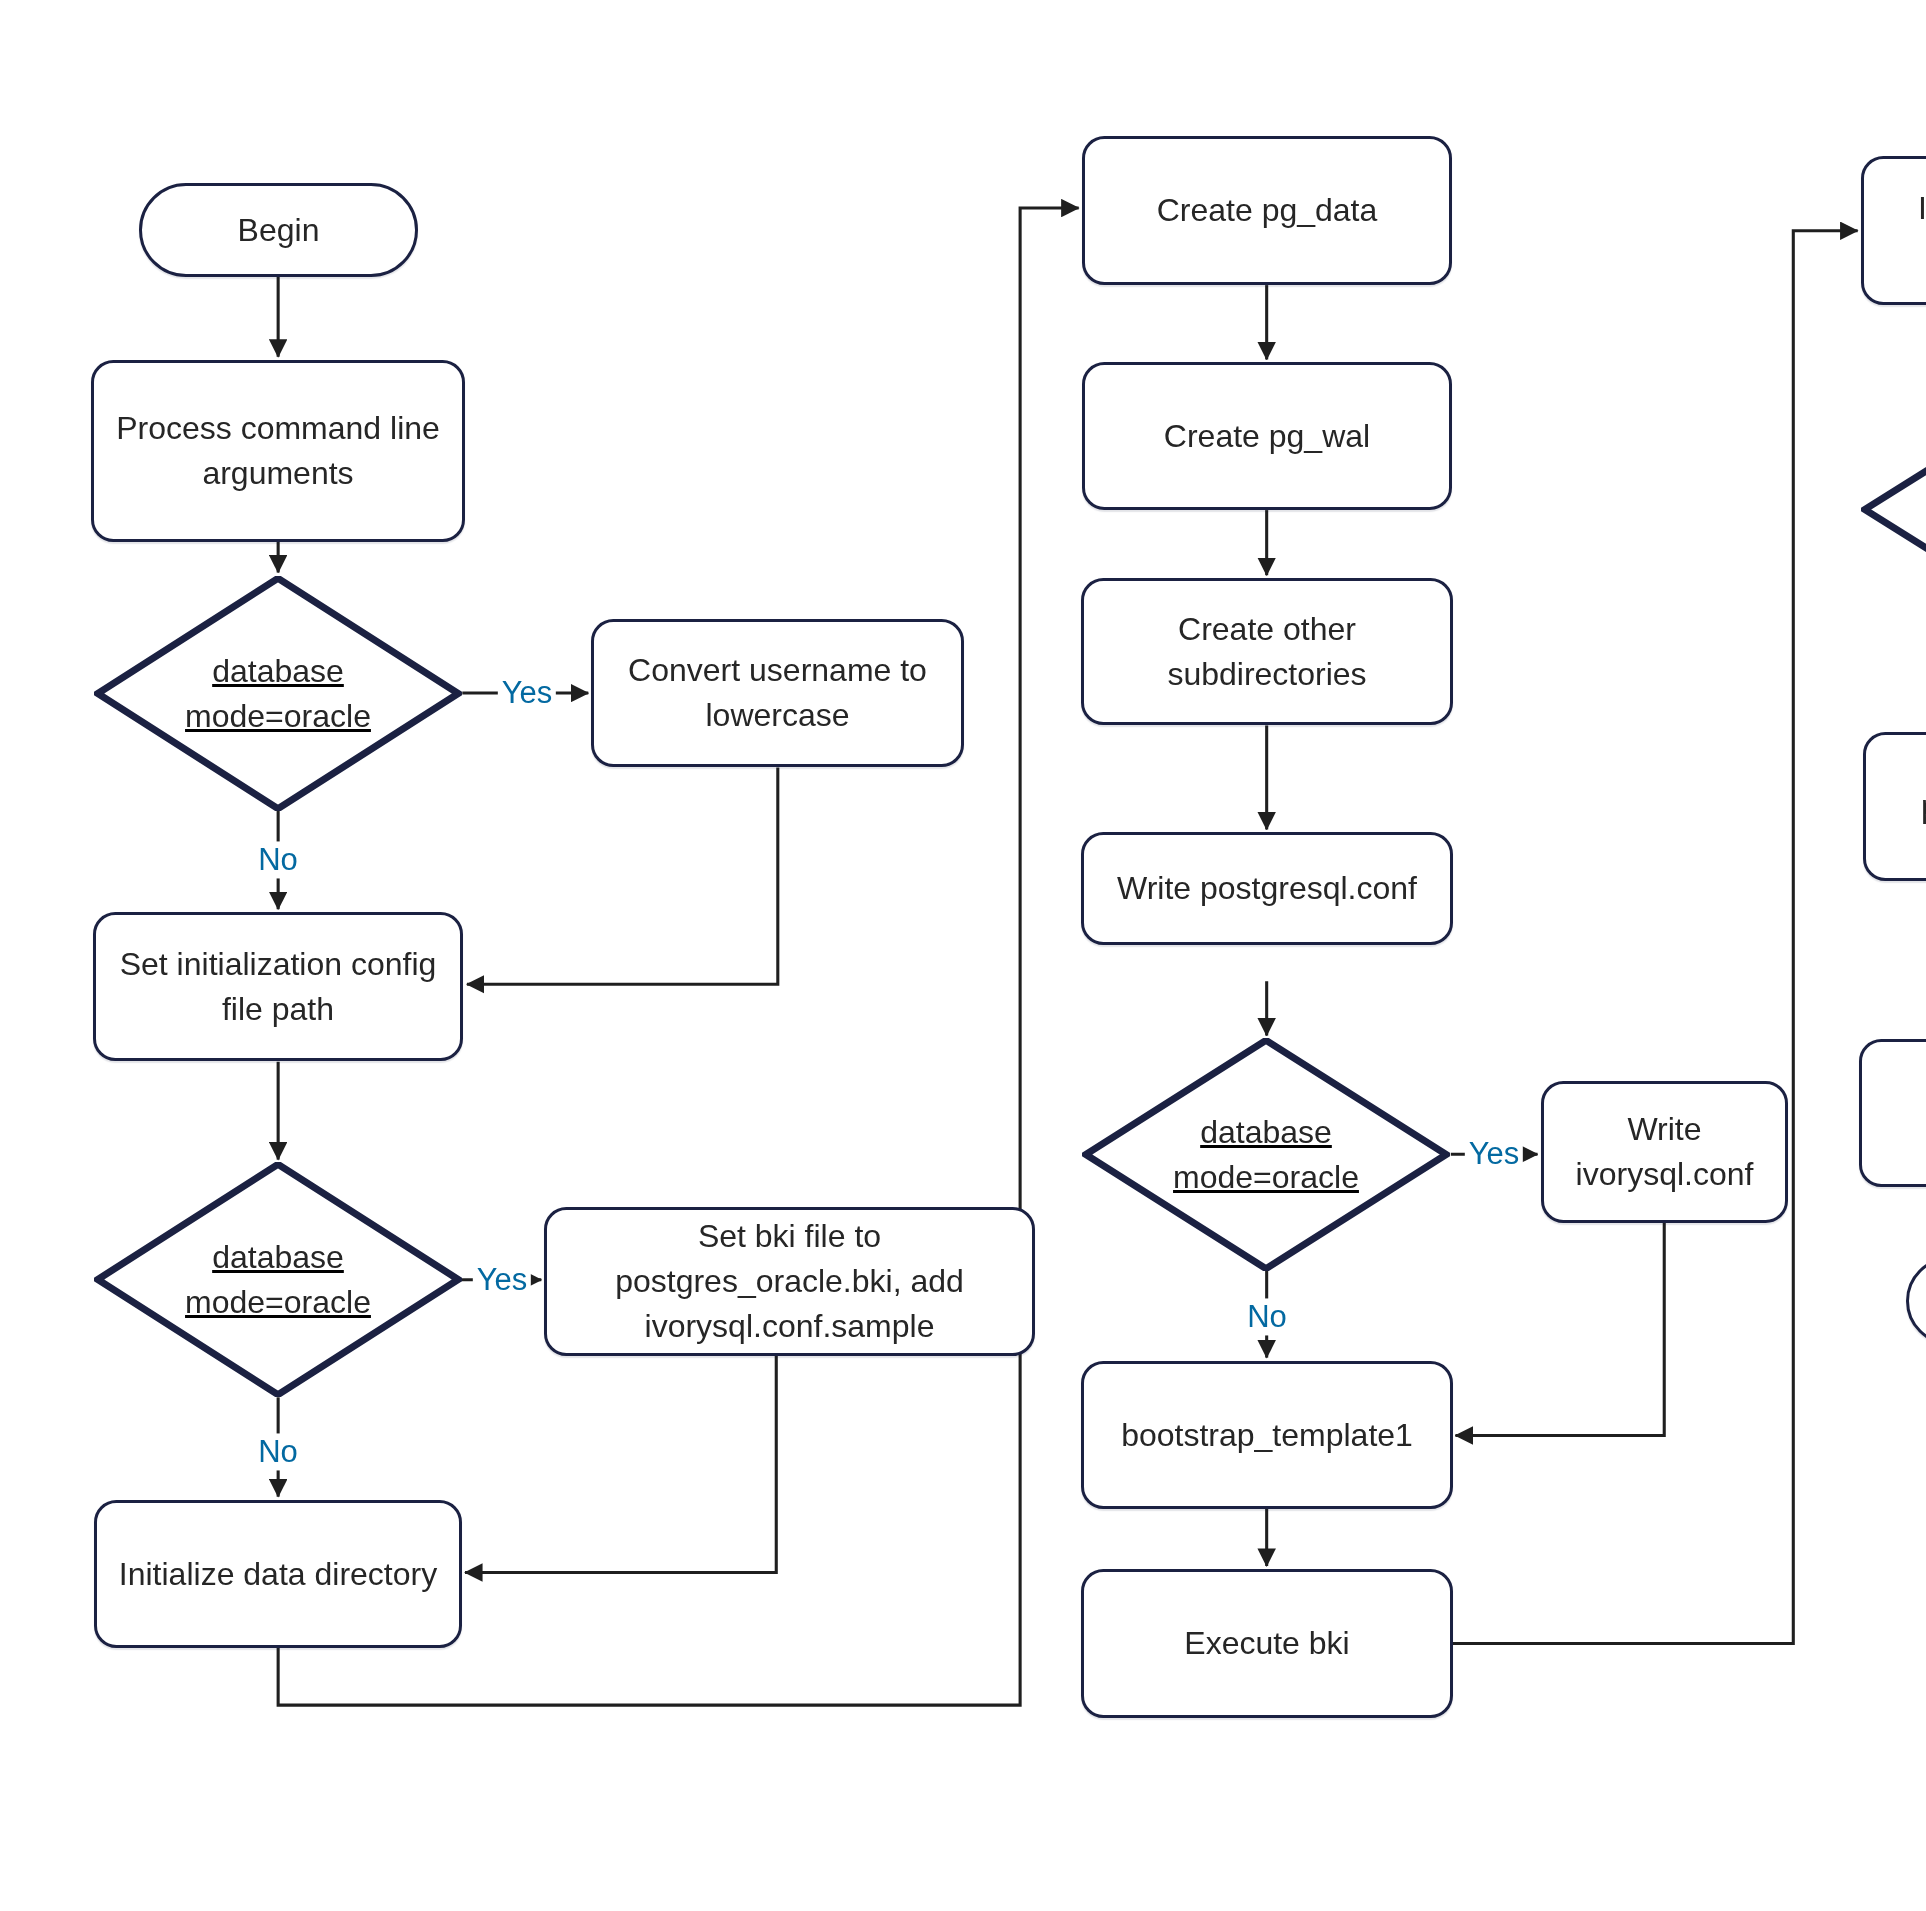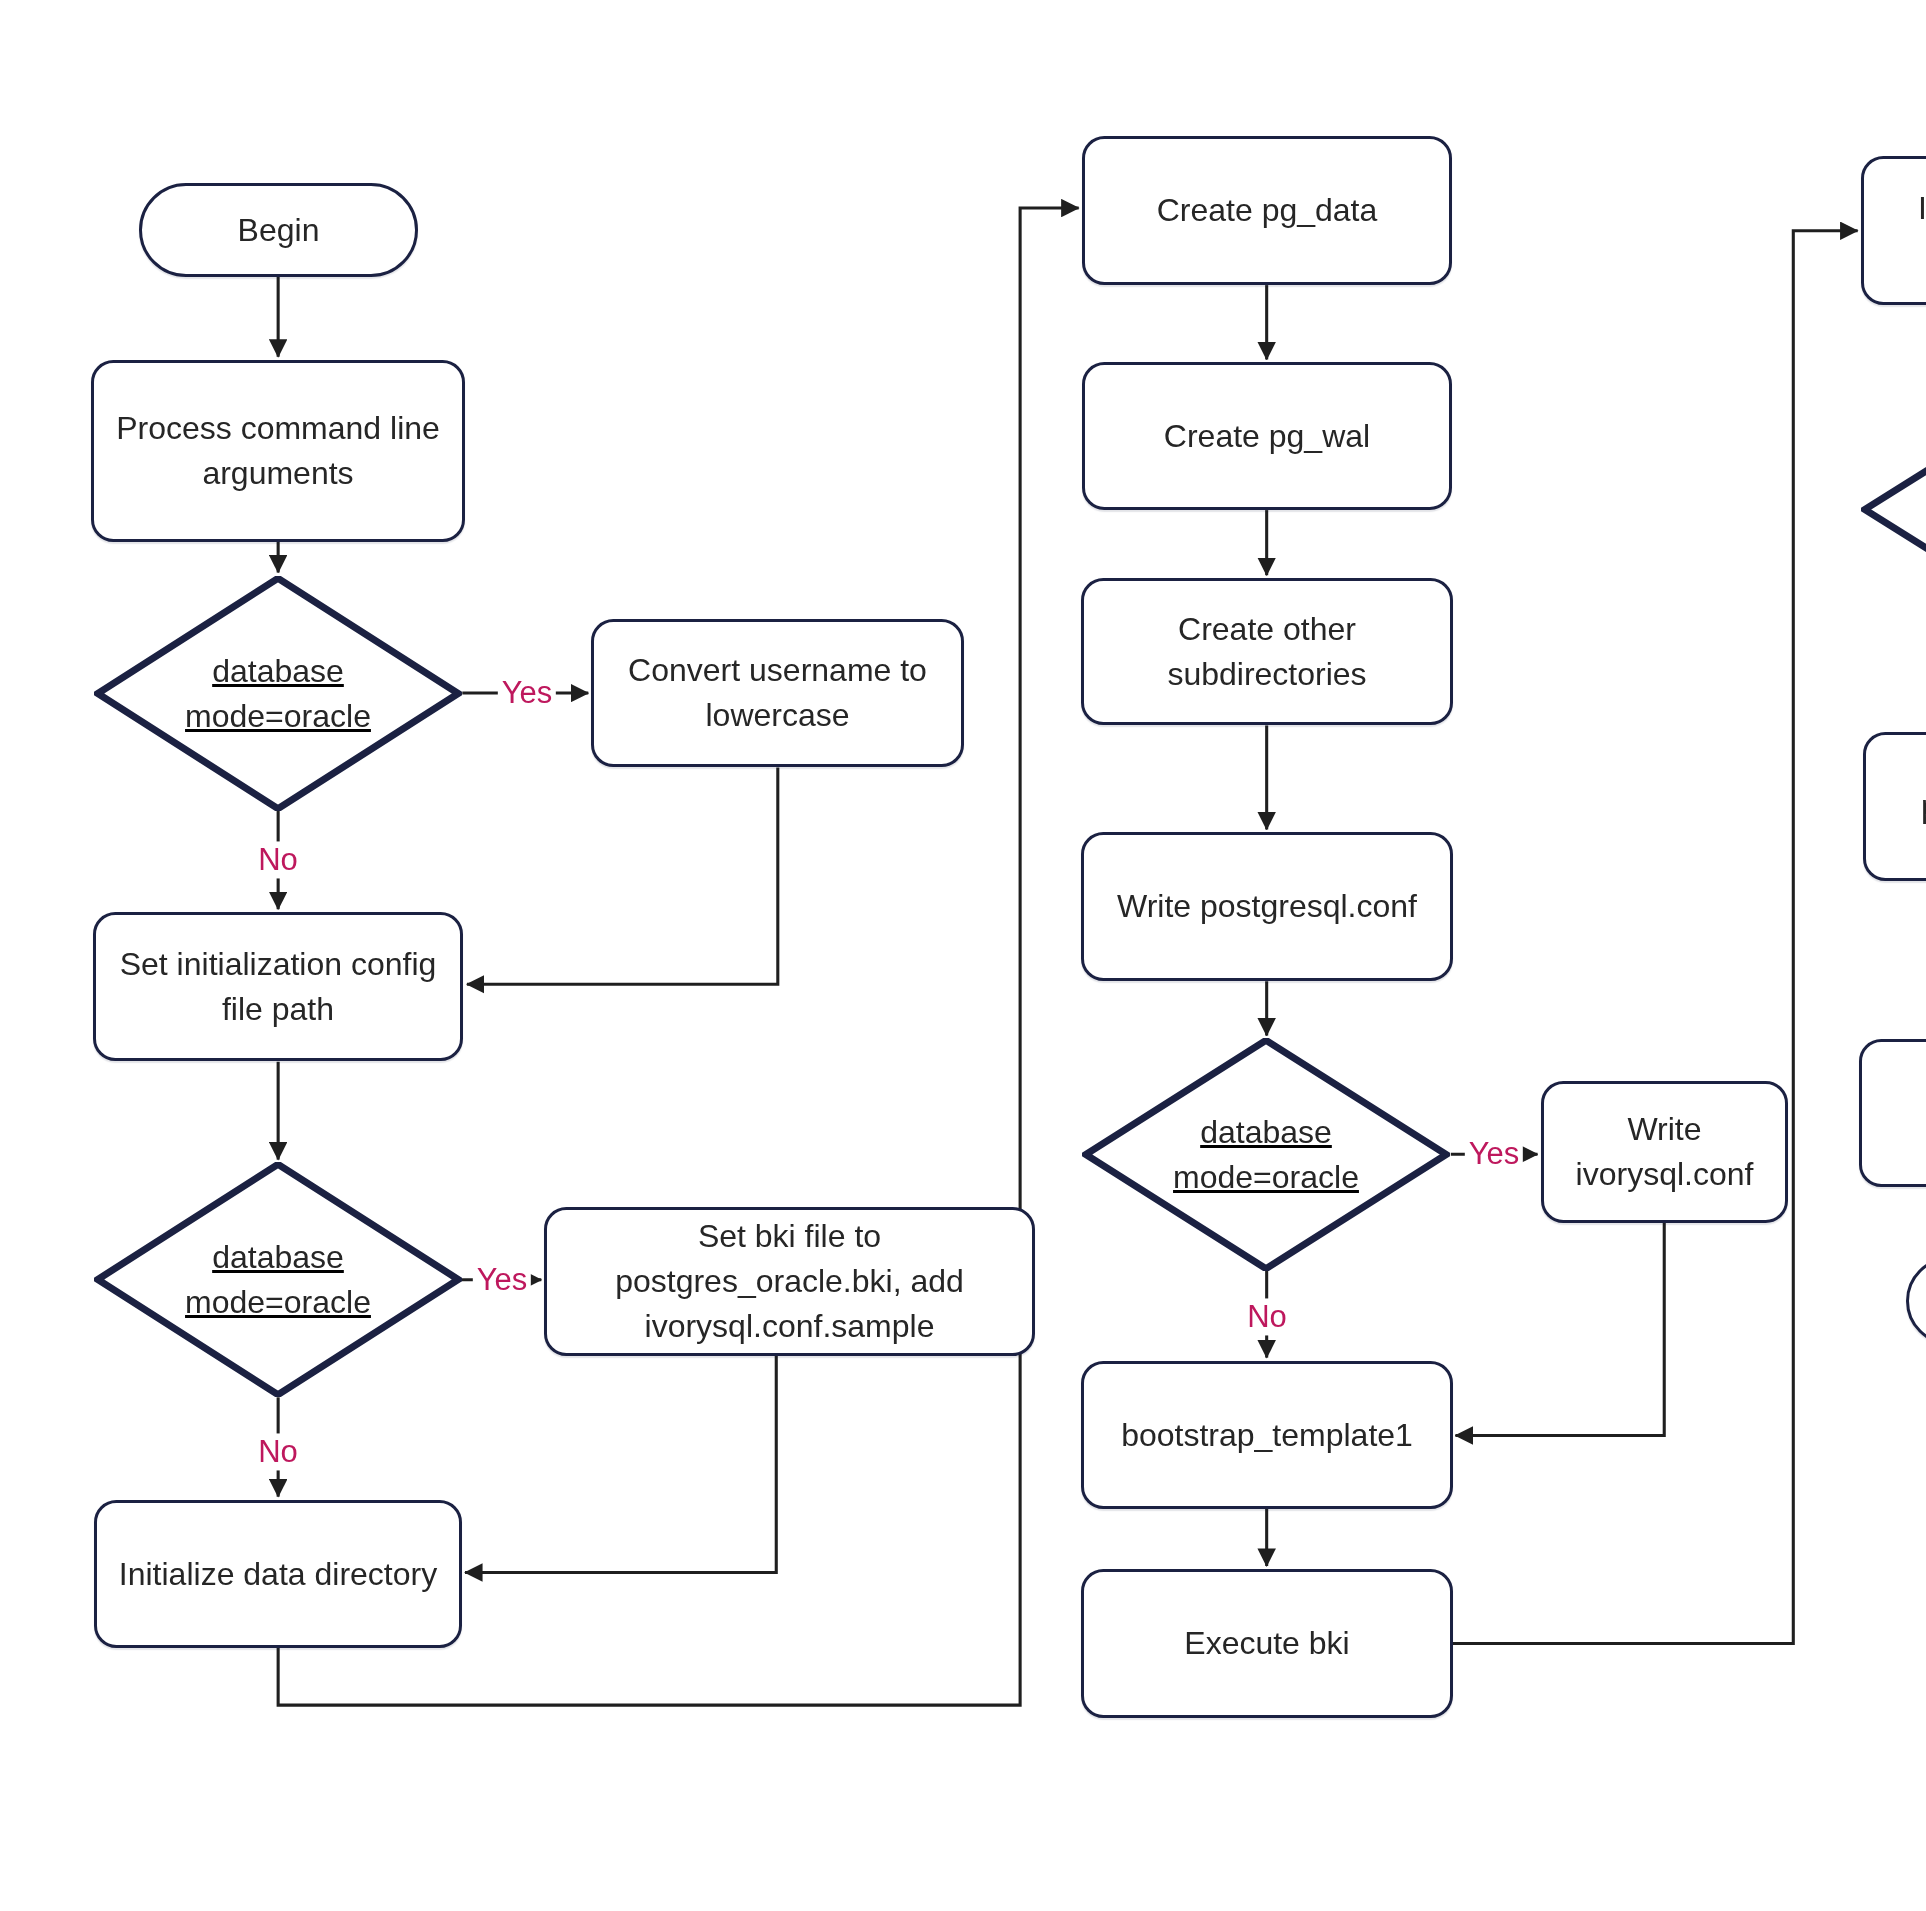--- a/index.html
+++ b/index.html
@@ -36,21 +36,21 @@
   }
   .diamond { background: transparent; border: none; text-decoration: underline; }
   .dshape { position: absolute; left: 0; top: 0; width: 100%; height: 100%; }
   .dshape polygon { fill: #ffffff; stroke: #1b2142; stroke-width: 7px; vector-effect: non-scaling-stroke; }
   .diamond .nlabel { position: relative; z-index: 1; }
   .elabel {
     position: absolute;
     transform: translate(-50%, -50%);
     font-size: 31px;
     line-height: 1.1;
-    color: #be185d;
+    color: #0369a1;
     background: #ffffff;
     padding: 1.5px 3.9px;
     z-index: 2;
     white-space: nowrap;
   }
 </style>
 </head>
 <body>
 
 <div id="stage">
@@ -146,21 +146,21 @@
 
   <div class="node rect" style="left:1082px; top:362px; width:370px; height:148px">
     <span class="nlabel">Create pg_wal</span>
   </div>
 
   <div class="node rect" style="left:1081px; top:578px; width:372px; height:147px">
     <span class="nlabel">Create other
 subdirectories</span>
   </div>
 
-  <div class="node rect" style="left:1081px; top:832px; width:372px; height:149px">
+  <div class="node rect" style="left:1081px; top:832px; width:372px; height:113px">
     <span class="nlabel">Write postgresql.conf</span>
   </div>
 
   <div class="node diamond" style="left:1082px; top:1038px; width:368px; height:233px">
     <svg class="dshape" viewBox="0 0 100 100" preserveAspectRatio="none">
         <polygon points="50,1 99,50 50,99 1,50"></polygon>
       </svg>
     <span class="nlabel">database
 mode=oracle</span>
   </div>

